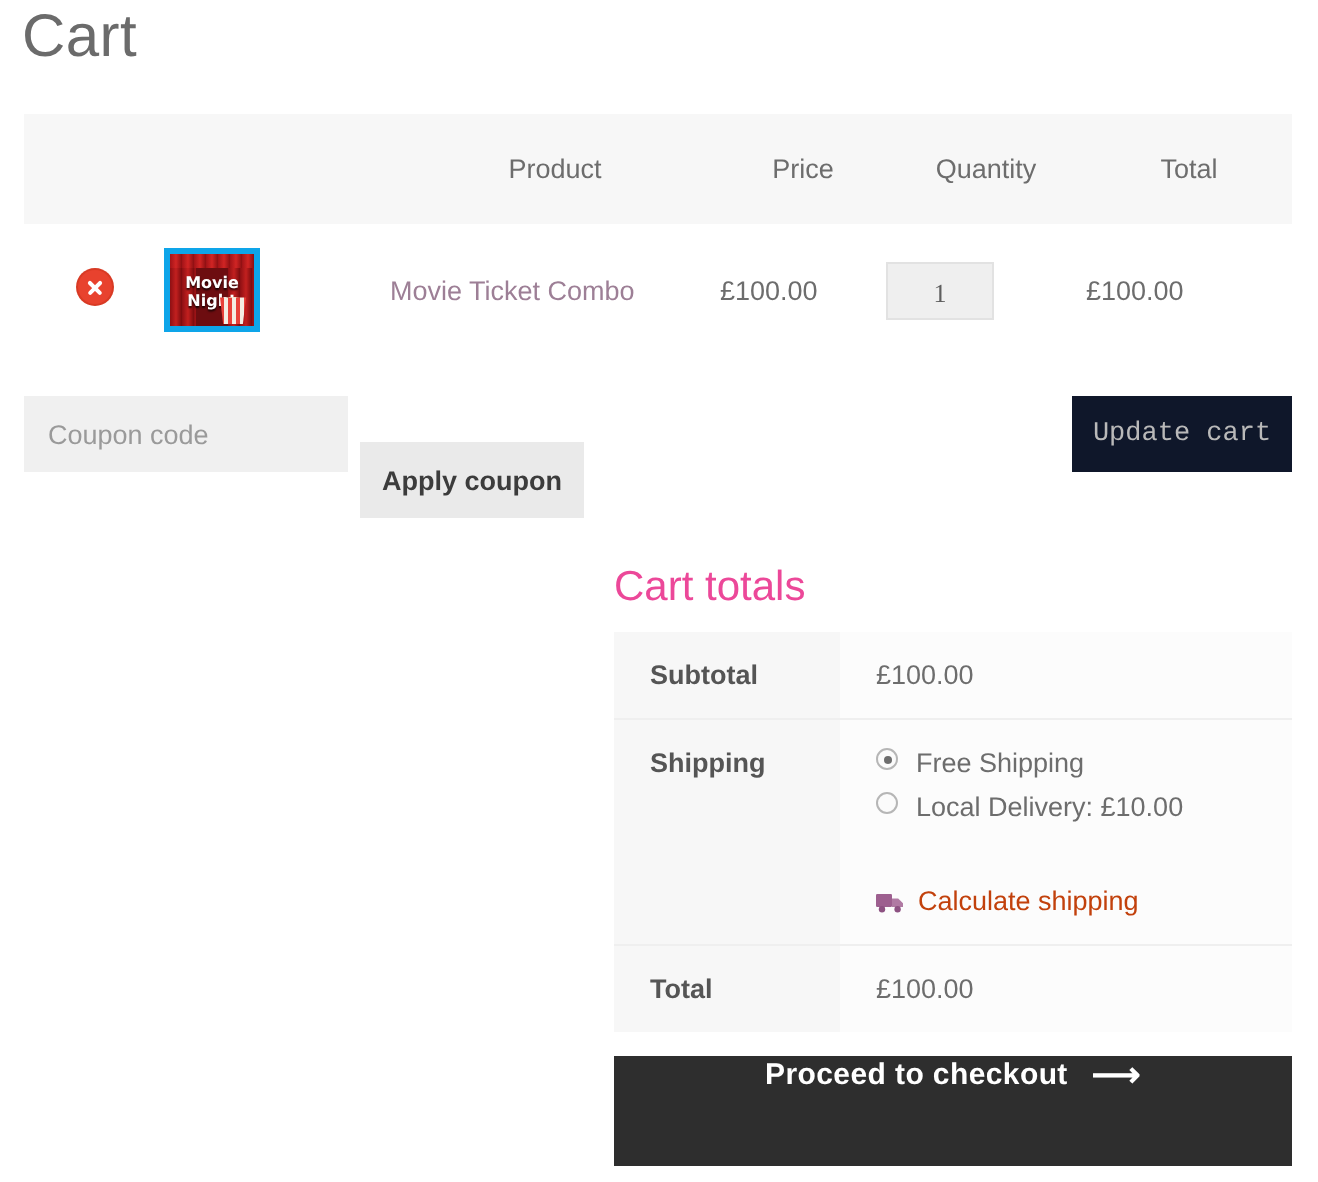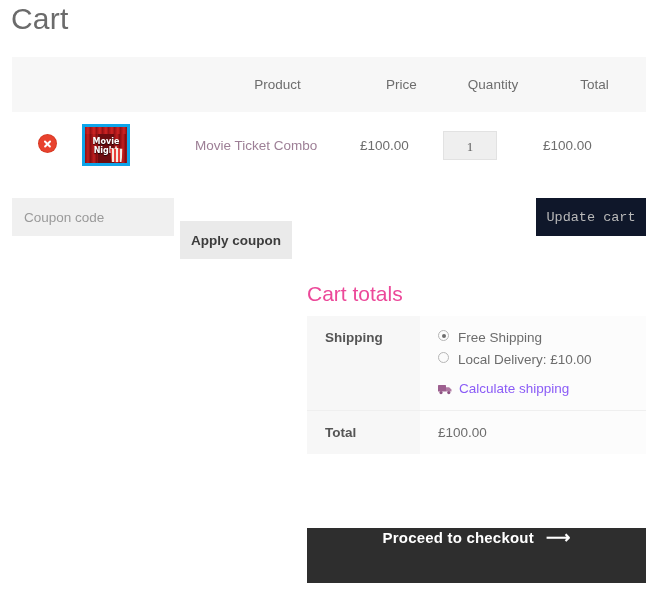--- a/index.html
+++ b/index.html
@@ -297,22 +297,22 @@
     top: 2.5px;
     width: 4px;
     height: 4px;
     border-radius: 50%;
     background: #6d6d6d;
   }
 
   .calc-shipping {
     display: flex;
     align-items: center;
-    margin-top: 14px;
-    color: #8b5cf6;
+    margin-top: 32px;
+    color: #c2410c;
     font-size: 13.5px;
     text-decoration: none;
     cursor: pointer;
   }
   .truck-icon {
     position: relative;
     width: 15px;
     height: 11px;
     margin-right: 6px;
     flex: 0 0 auto;
@@ -390,20 +390,24 @@
     <input class="coupon-input" type="text" placeholder="Coupon code" style="">
     <button class="apply-coupon-btn">Apply coupon</button>
     <button class="update-cart-btn">Update cart</button>
   </div>
 
   <div class="totals-title">Cart totals</div>
 
   <table class="totals-table">
     <tbody>
       <tr>
+        <th>Subtotal</th>
+        <td>£100.00</td>
+      </tr>
+      <tr>
         <th>Shipping</th>
         <td>
           <ul class="ship-options">
             <li>
               <span class="radio checked"></span>
               <span>Free Shipping</span>
             </li>
             <li>
               <span class="radio"></span>
               <span>Local Delivery: £10.00</span>

